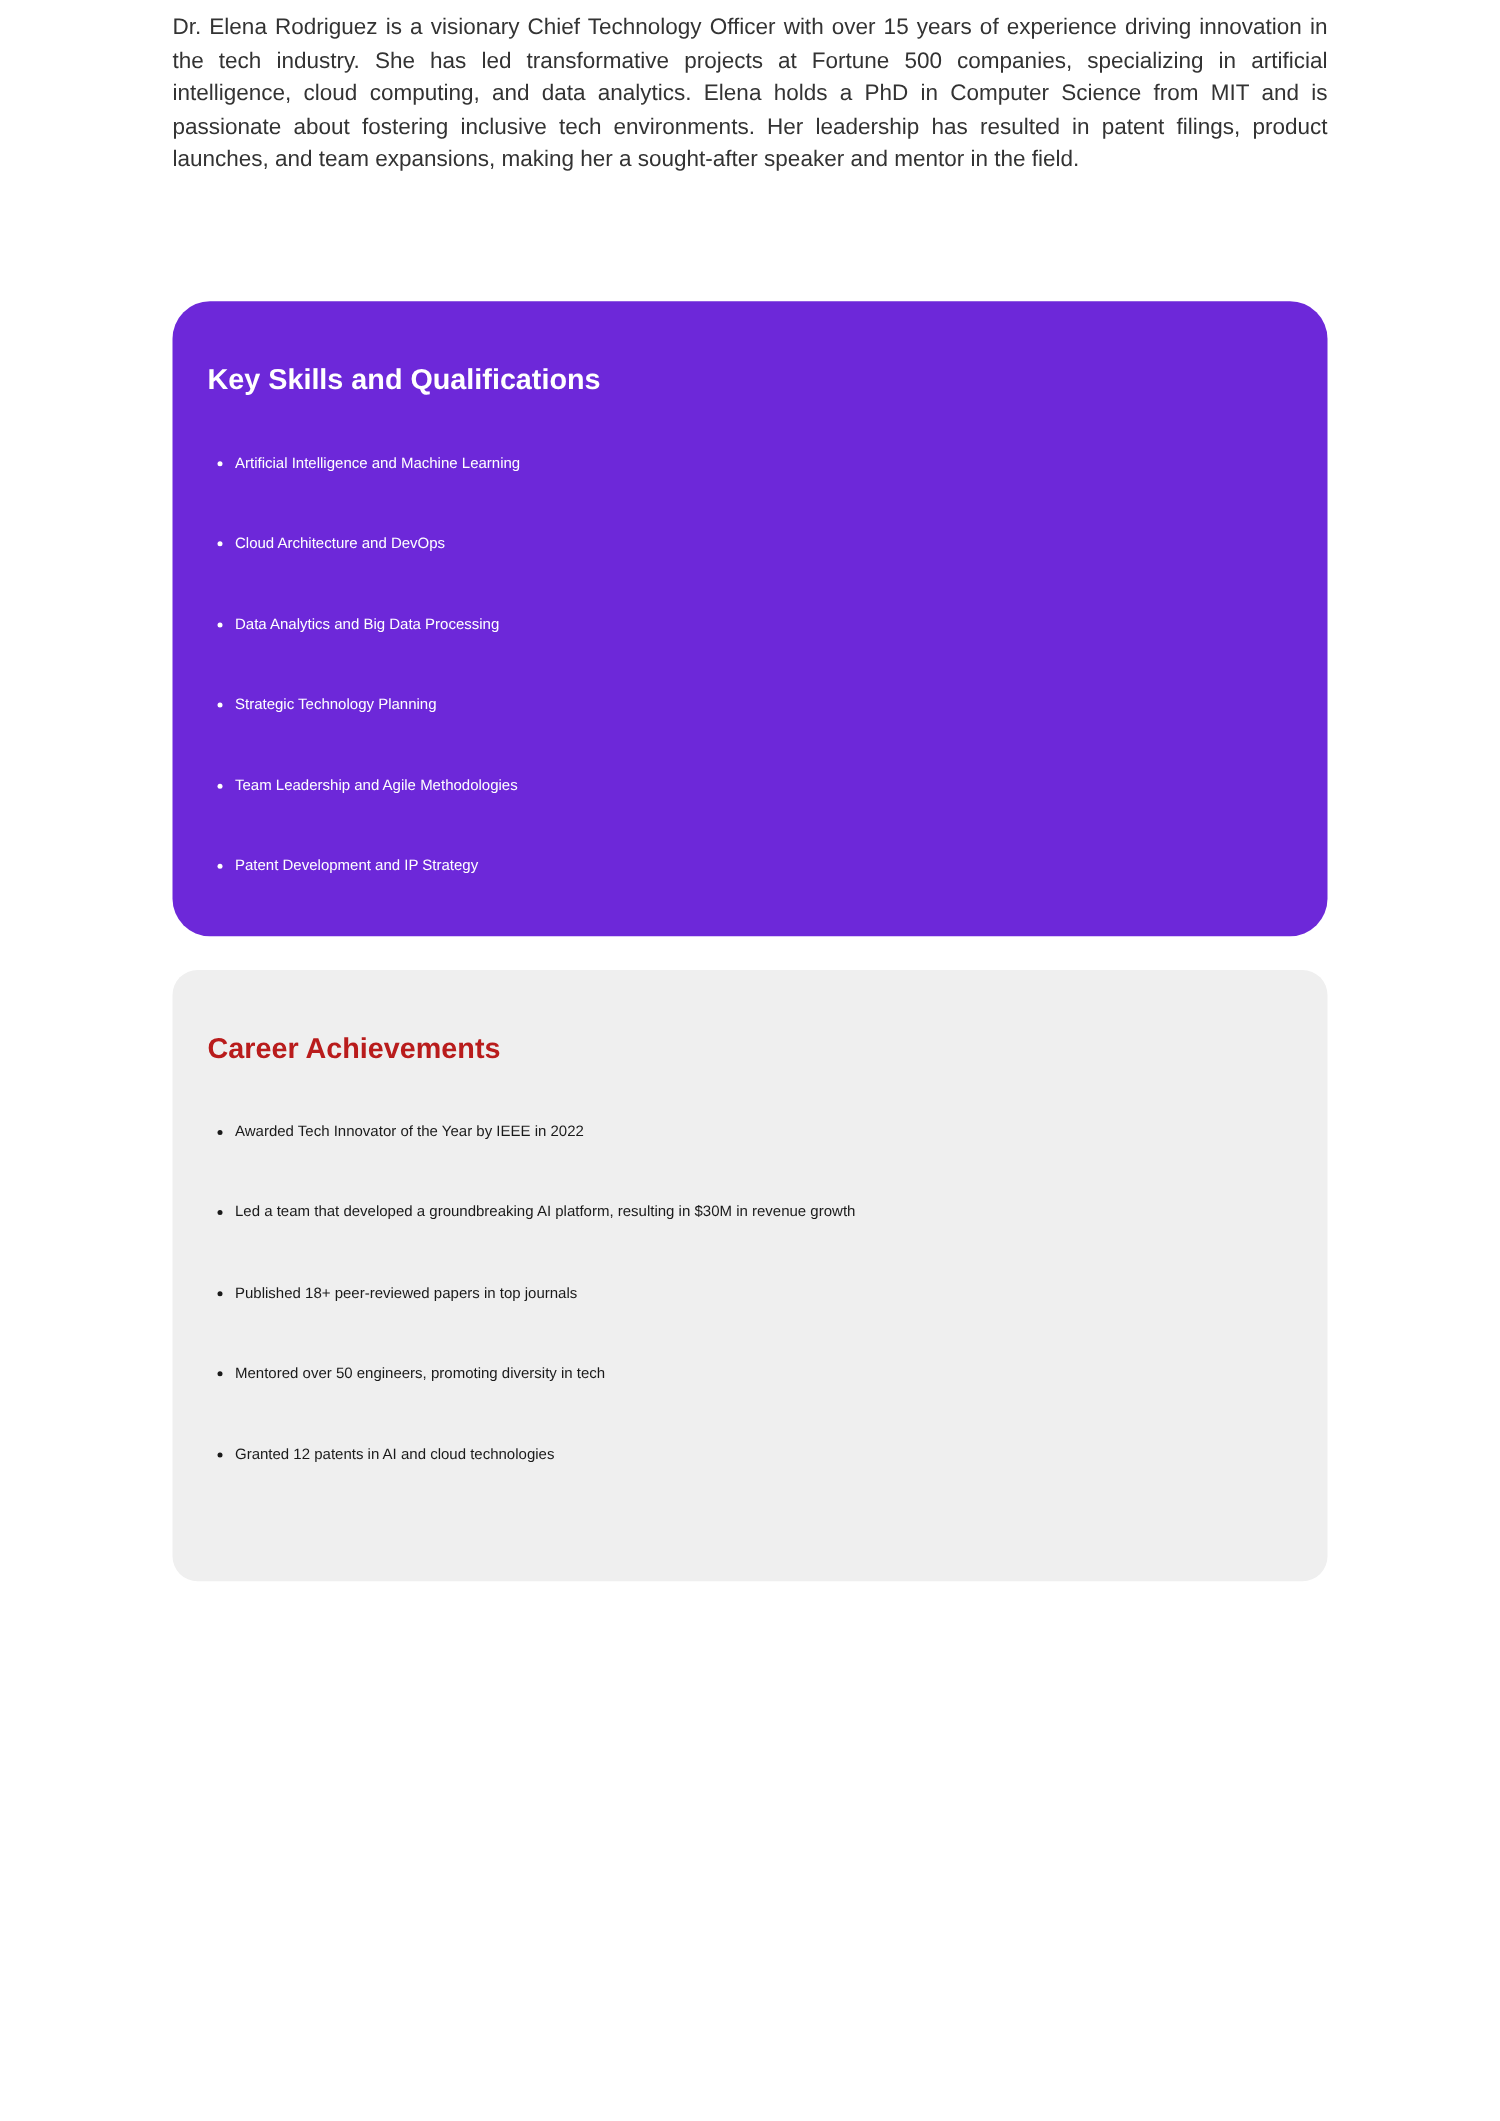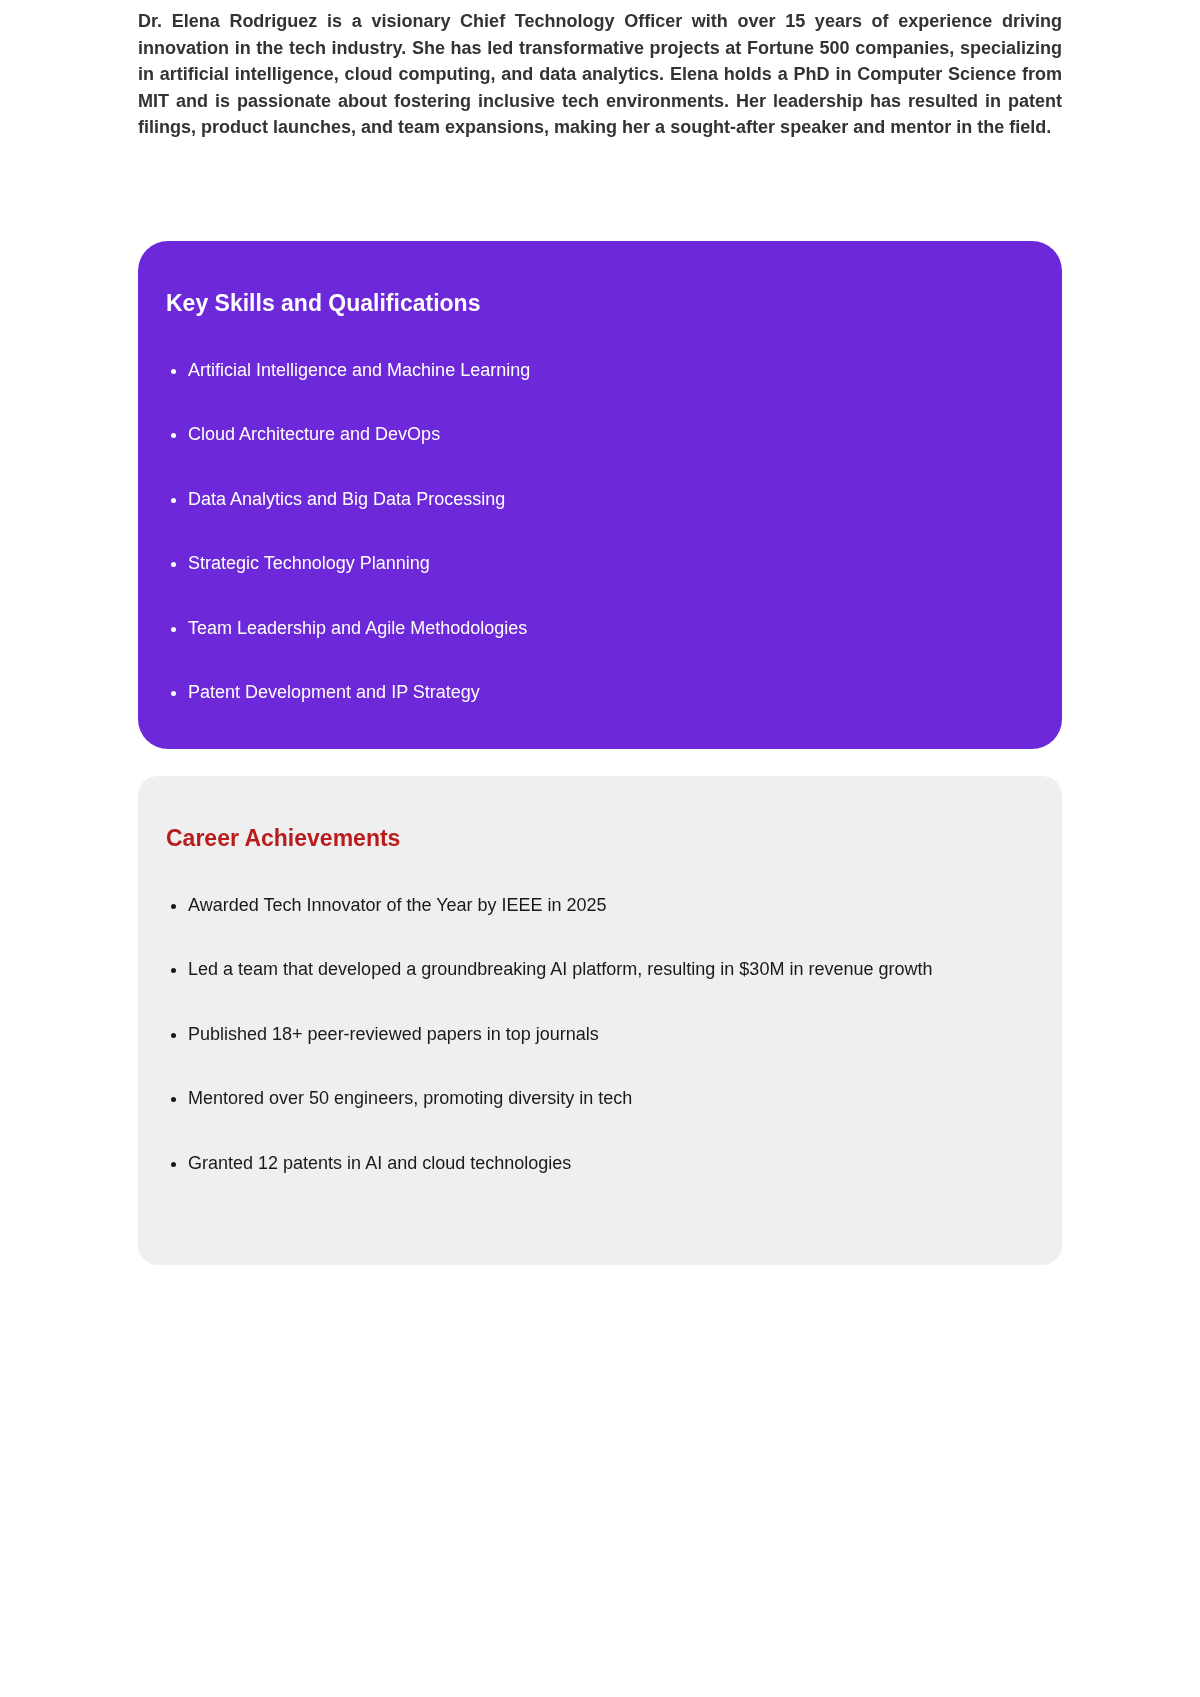--- a/index.html
+++ b/index.html
@@ -47,39 +47,38 @@
   .photo-placeholder span {
     display: inline-block;
     transform: translateX(-25px);
   }
   .bio {
     margin: 8px 0 0 0;
     font-size: 18px;
     line-height: 26.5px;
     text-align: justify;
     color: #333333;
-    font-weight: bold;
   }
   .card {
     box-sizing: border-box;
     padding: 48px 28px 34px 28px;
     margin-top: 100px;
   }
   .card h2 {
     margin: 0 0 28px 0;
     font-size: 23px;
     line-height: 28px;
     font-weight: bold;
   }
   .card ul {
     margin: 0;
     padding-left: 22px;
   }
   .card li {
-    font-size: 18px;
+    font-size: 12px;
     line-height: 22.5px;
     margin-bottom: 11px;
     margin-top: 42px;
   }
   .skills-card {
     background: #6d28d9;
     color: #ffffff;
     border-radius: 30px;
   }
   .skills-card h2 { color: #ffffff; }
@@ -108,21 +107,21 @@
         <li>Data Analytics and Big Data Processing</li>
         <li>Strategic Technology Planning</li>
         <li>Team Leadership and Agile Methodologies</li>
         <li>Patent Development and IP Strategy</li>
       </ul>
   </section>
 
   <section class="card achievements-card">
     <h2>Career Achievements</h2>
     <ul>
-        <li>Awarded Tech Innovator of the Year by IEEE in 2025</li>
+        <li>Awarded Tech Innovator of the Year by IEEE in 2022</li>
         <li>Led a team that developed a groundbreaking AI platform, resulting in $30M in revenue growth</li>
         <li>Published 18+ peer-reviewed papers in top journals</li>
         <li>Mentored over 50 engineers, promoting diversity in tech</li>
         <li>Granted 12 patents in AI and cloud technologies</li>
       </ul>
   </section>
 
 </div>
 
 </body></html>

